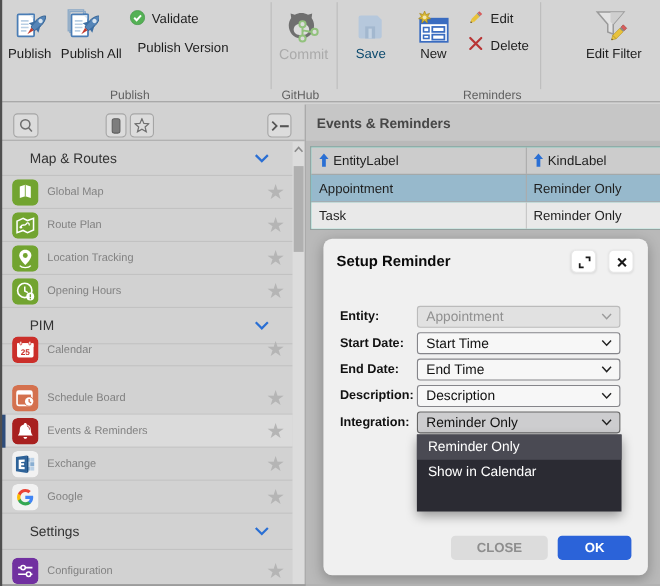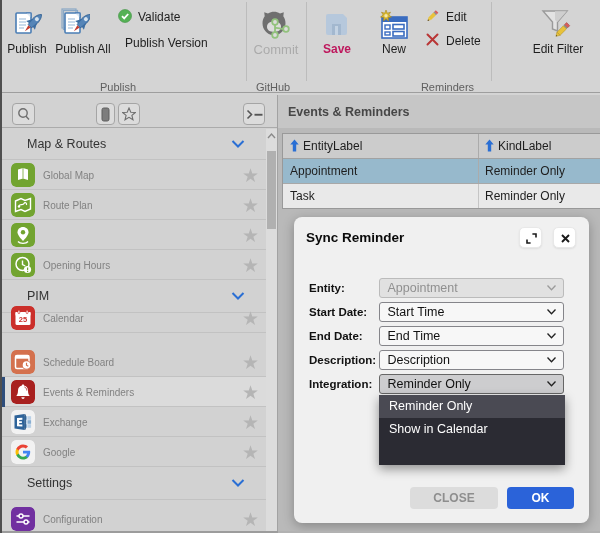--- a/index.html
+++ b/index.html
@@ -129,21 +129,21 @@
     <circle cx="26" cy="20" r="2.8" fill="#dcdcdc" stroke="#92c27d" stroke-width="1.8"></circle>
     <path d="M15 15.8 L15 23.2 M15 20 C15 17.5 20 19.8 23.2 19.9" stroke="#92c27d" stroke-width="1.8" fill="none"></path>
   </svg>
   <div class="rbtn-label" style="left:250px;top:42px;width:52px;color:#ababab;font-size:13px;">Commit</div>
 
   <svg class="abs" style="left:324px;top:12px" width="25" height="25" viewBox="0 0 25 25">
     <path d="M2 4 a2 2 0 0 1 2-2 H19 L23 6 V21 a2 2 0 0 1-2 2 H4 a2 2 0 0 1-2-2 Z" fill="#b6c8dc"></path>
     <rect x="8" y="12" width="9" height="11" fill="#a3b8cf"></rect>
     <rect x="11" y="14" width="3" height="9" fill="#c4d3e3"></rect>
   </svg>
-  <div class="rbtn-label" style="left:316px;top:42px;width:42px;color:#be185d;font-weight:bold;">Save</div>
+  <div class="rbtn-label" style="left:316px;top:42px;width:42px;color:#0c4a6e;">Save</div>
 
   <svg class="abs" style="left:378px;top:9px" width="33" height="32" viewBox="0 0 33 32">
     <rect x="4" y="8" width="25" height="21" fill="#fff" stroke="#3a6cc0" stroke-width="1.6"></rect>
     <rect x="4" y="8" width="25" height="5" fill="#3a6cc0"></rect>
     <rect x="7" y="16" width="5" height="4" fill="none" stroke="#3a6cc0" stroke-width="1.4"></rect>
     <rect x="7" y="23" width="5" height="3" fill="none" stroke="#3a6cc0" stroke-width="1.4"></rect>
     <rect x="15" y="15.5" width="11" height="4.5" fill="none" stroke="#3a6cc0" stroke-width="1.6"></rect>
     <rect x="15" y="22.5" width="11" height="4.5" fill="none" stroke="#3a6cc0" stroke-width="1.6"></rect>
     <g fill="#d8b832" stroke="#a8871c" stroke-width="0.6">
       <path d="M8 1 L9.3 4.2 L12.5 3.2 L10.8 6 L13.5 8 L10.2 8.6 L10.5 12 L8 9.7 L5.5 12 L5.8 8.6 L2.5 8 L5.2 6 L3.5 3.2 L6.7 4.2 Z"></path>
@@ -236,20 +236,21 @@
       <span class="star">★</span>
     </div>
 
   <div class="srow sitem" style="top:125px;height:30px;">
     <svg class="icon24" viewBox="0 0 24 24">
         <rect width="24" height="24" rx="5" fill="#72a430"></rect>
         <path d="M12 4 C15.3 4 17.5 6.4 17.5 9.3 C17.5 12.8 12 18 12 18 C12 18 6.5 12.8 6.5 9.3 C6.5 6.4 8.7 4 12 4 Z" fill="#fff"></path>
         <circle cx="12" cy="9.3" r="2.2" fill="#72a430"></circle>
         <path d="M7 18.5 C8 19.8 10 20.3 12 20.3 C14 20.3 16 19.8 17 18.5" fill="none" stroke="#fff" stroke-width="1.3"></path>
       </svg>
+    <span class="label">Location Tracking</span>
       <span class="star">★</span>
     </div>
 
   <div class="srow sitem" style="top:155px;height:30px;">
     <svg class="icon24" viewBox="0 0 24 24">
         <rect width="24" height="24" rx="5" fill="#72a430"></rect>
         <circle cx="11.5" cy="11" r="6.5" fill="none" stroke="#fff" stroke-width="1.5"></circle>
         <path d="M11.5 7.5 L11.5 11.5 L14.3 13" fill="none" stroke="#fff" stroke-width="1.4"></path>
         <circle cx="16.5" cy="16.5" r="3.6" fill="#fff"></circle>
         <rect x="16" y="14.5" width="1.2" height="2.6" fill="#72a430"></rect>
@@ -387,21 +388,21 @@
     </div>
     <div class="trow" id="row2">
         <div class="coldiv" style="background:#c5c5c5"></div>
       <div class="tc1">Task</div>
         <div class="tc2">Reminder Only</div>
     </div>
   </div>
 </div>
 
 <div class="abs" id="dlg">
-  <div id="dlgtitle">Sync Reminder</div>
+  <div id="dlgtitle">Setup Reminder</div>
   <div class="wbtn" style="left:225px;">
     <svg style="position:absolute;left:5px;top:3.5px" width="13" height="13" viewBox="0 0 13 13">
         <path d="M7.4 2 H11 V5.6 M5.6 11 H2 V7.4" fill="none" stroke="#1a1a1a" stroke-width="1.6"></path>
       </svg>
   </div>
   <div class="wbtn" style="left:259px;">
     <svg style="position:absolute;left:5.5px;top:4.5px" width="11" height="11" viewBox="0 0 11 11">
         <path d="M2 2 L9 9 M9 2 L2 9" fill="none" stroke="#1a1a1a" stroke-width="1.9"></path>
       </svg>
   </div>

